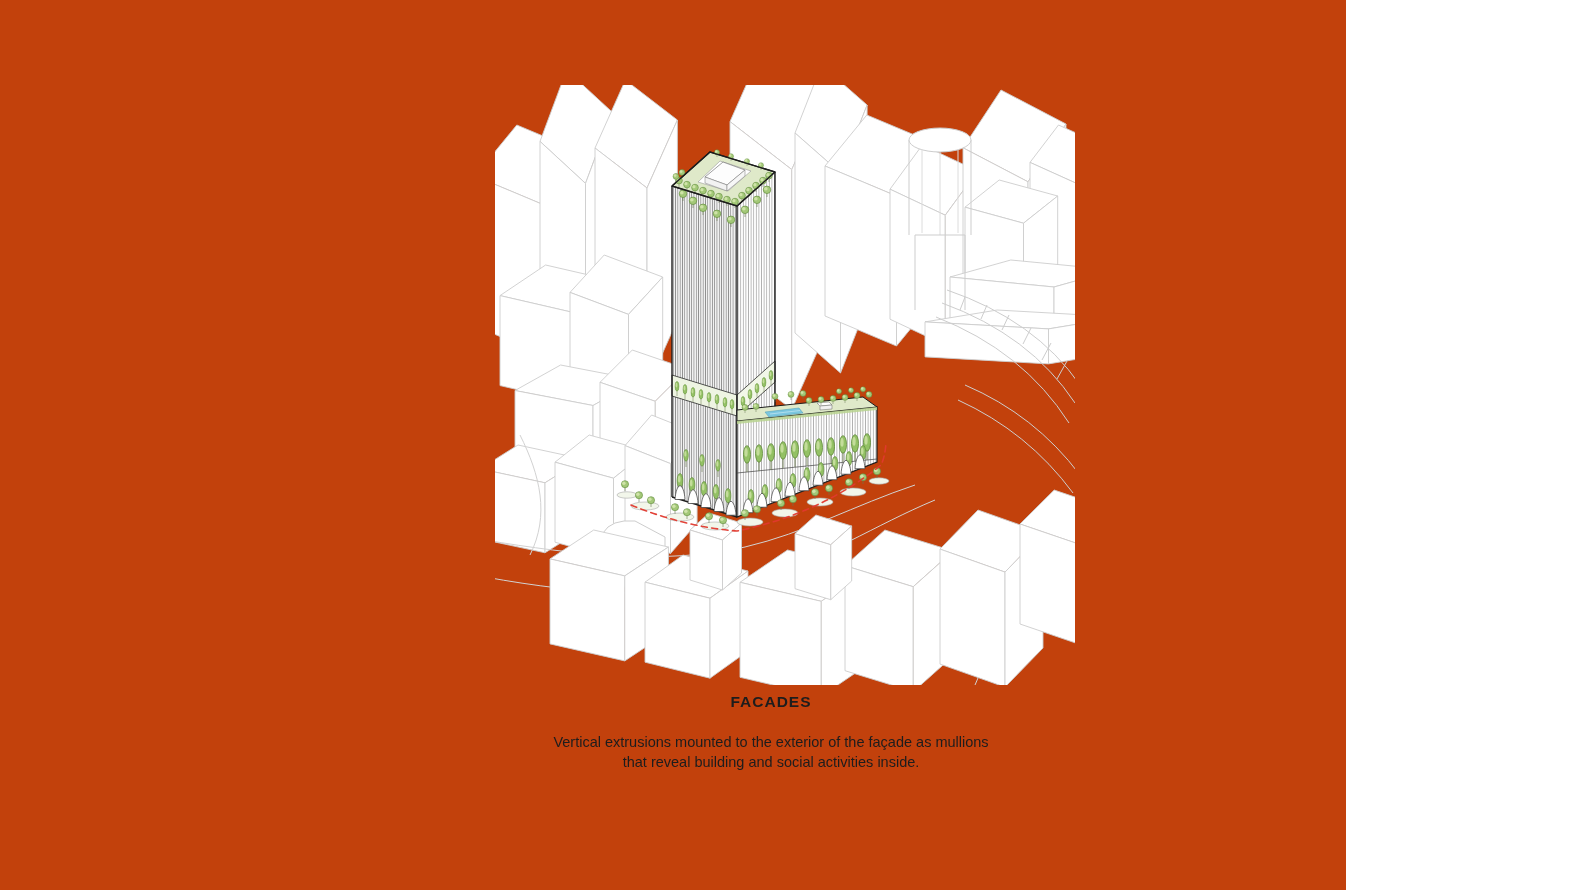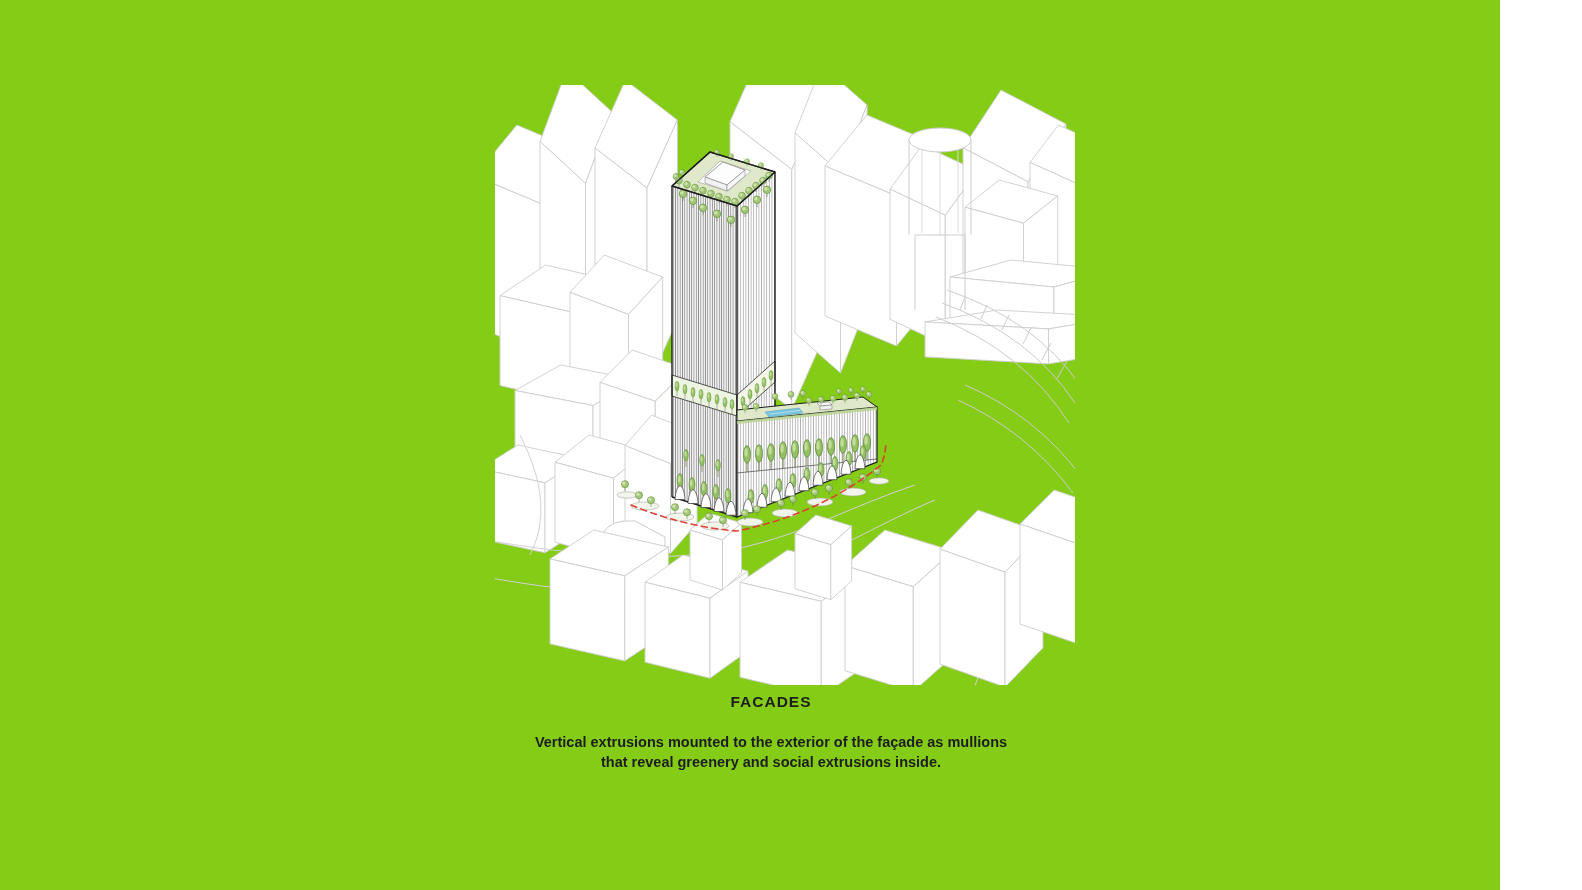--- a/index.html
+++ b/index.html
@@ -1,28 +1,28 @@
 <!DOCTYPE html>
 <html><head>
 <meta charset="utf-8">
 <style>
   html,body{margin:0;padding:0;}
   body{
     width:1582px;height:890px;background:#ffffff;overflow:hidden;
     font-family:"Liberation Sans", sans-serif;color:#1f1f1f;
   }
-  .canvas{position:relative;width:1500px;height:890px;background:#84cc16;}
+  .canvas{position:relative;width:1346px;height:890px;background:#c2410c;}
   .artwork{position:absolute;left:495px;top:85px;width:580px;height:600px;}
   .figure-title{
     position:absolute;left:481px;top:693px;width:580px;
     text-align:center;font-size:15.5px;font-weight:600;letter-spacing:1px;color:#1d1d1d;
   }
   .figure-caption{
     position:absolute;left:431px;top:732px;width:680px;
-    text-align:center;font-size:14.5px;line-height:20px;font-weight:700;color:#1d1d1d;
+    text-align:center;font-size:14.5px;line-height:20px;font-weight:400;color:#1d1d1d;
   }
   svg{display:block;}
 </style>
 </head>
 <body>
 
 <div class="canvas">
 
   <div class="artwork">
   <svg viewBox="0 0 580 600" width="580" height="600">
@@ -296,16 +296,16 @@
     </g>
 
     <path d="M136,420 Q190,442 242,446 Q320,430 377,387 L386,380 Q390,372 391,358" fill="none" stroke="#e0392e" stroke-width="1.6" stroke-dasharray="6 4.5" stroke-linecap="round" opacity="0.95"></path>
   </svg>
   </div>
 
   <div class="figure-title">FACADES</div>
 
   <div class="figure-caption">
     <div>Vertical extrusions mounted to the exterior of the façade as mullions</div>
-    <div>that reveal greenery and social extrusions inside.</div>
+    <div>that reveal building and social activities inside.</div>
   </div>
 
 </div>
 
 </body></html>

